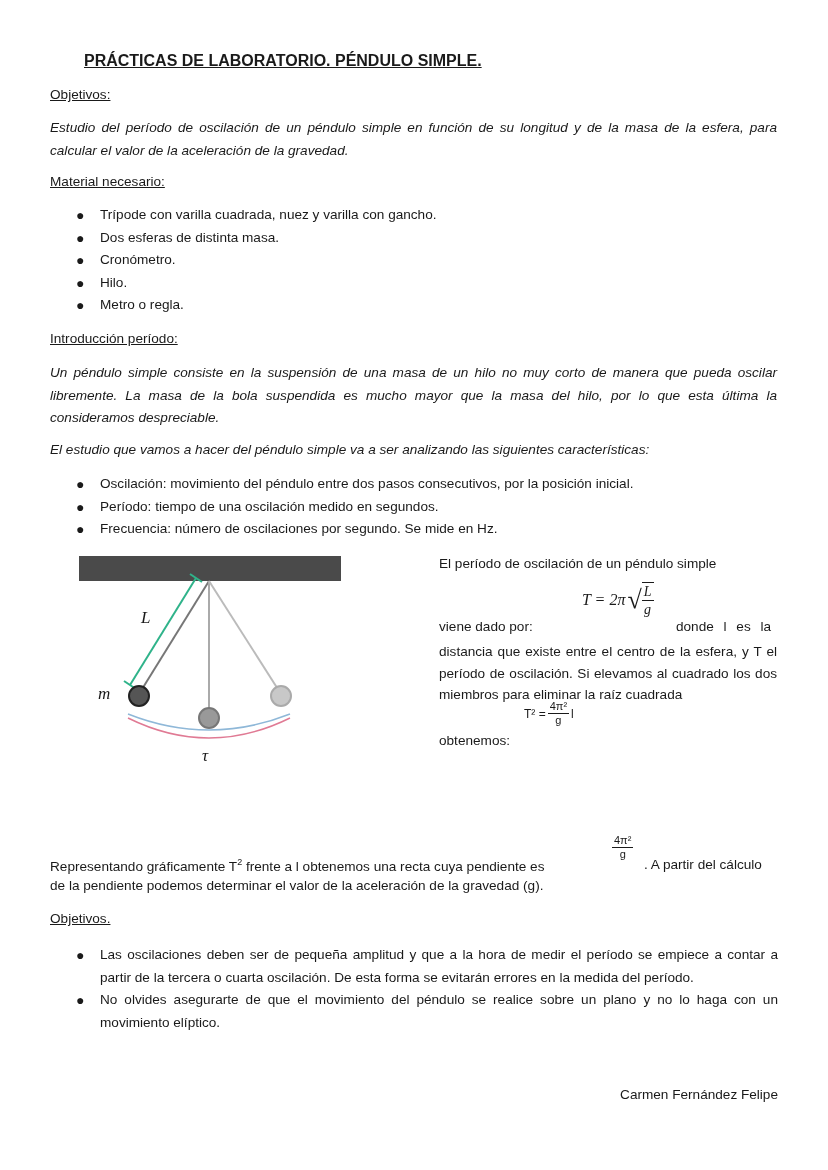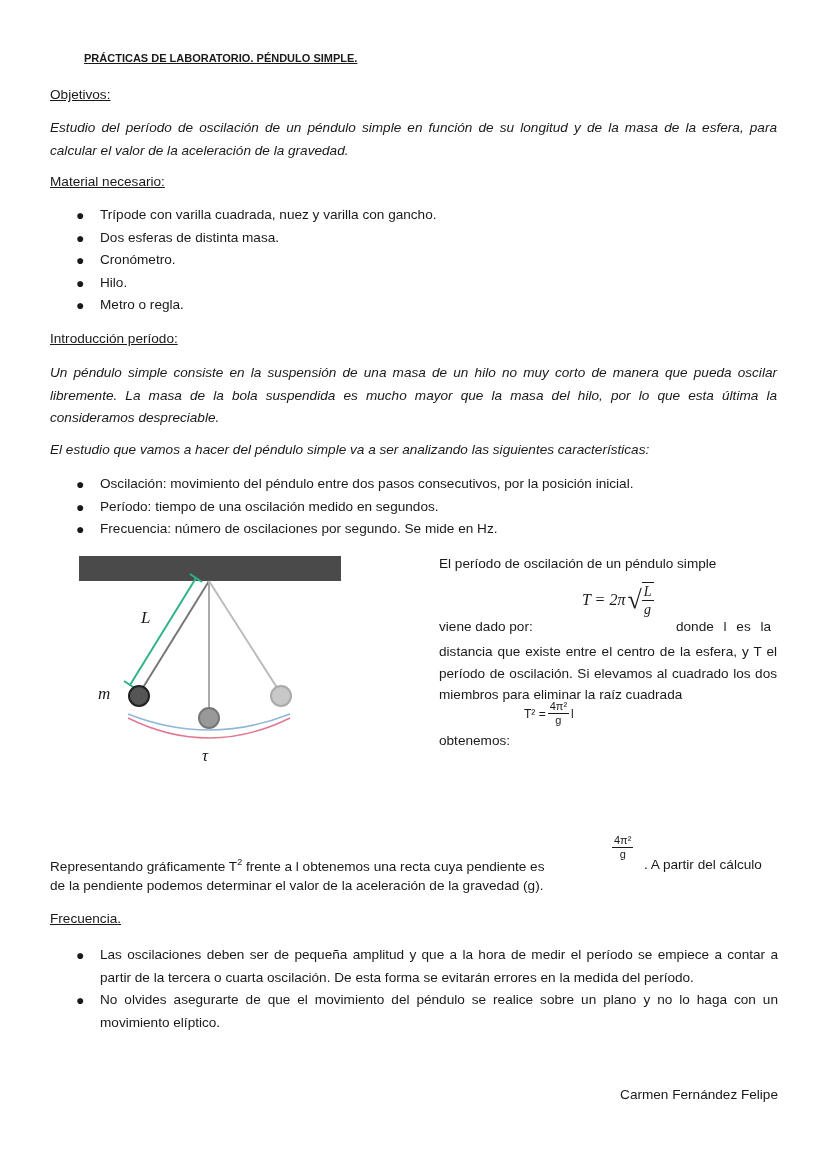--- a/index.html
+++ b/index.html
@@ -1,19 +1,19 @@
 <!DOCTYPE html>
 <html><head>
 <meta charset="utf-8">
 <style>
   html, body { margin: 0; padding: 0; background: #ffffff; }
   body { width: 828px; height: 1170px; position: relative; overflow: hidden;
          font-family: "Liberation Sans", "DejaVu Sans", sans-serif; color: #1a1a1a; font-size: 13.6px; }
   .abs { position: absolute; }
-  .title { left: 50px; top: 52px; font-weight: bold; text-decoration: underline; font-size: 11px; padding-left: 34px; }
+  .title { left: 50px; top: 52px; font-weight: bold; text-decoration: underline; font-size: 16px; padding-left: 34px; }
   .heading { left: 50px; text-decoration: underline; }
   .para { left: 50px; width: 727px; line-height: 22.5px; text-align: justify; font-style: italic; }
   ul.list { margin: 0; padding: 0; list-style: none; position: absolute; left: 76px; width: 702px; }
   ul.list li { position: relative; padding-left: 24px; line-height: 22.5px; text-align: justify; }
   ul.list li .bullet { position: absolute; left: 0; top: 0; font-size: 14px; }
   .rightcol { left: 439px; width: 338px; line-height: 21.7px; text-align: justify; }
   .formula { font-family: "Liberation Serif", "DejaVu Serif", serif; font-style: italic; }
   .frac { display: inline-flex; flex-direction: column; align-items: center; vertical-align: middle; font-size: 11px; line-height: 13px; }
   .frac .num { border-bottom: 1px solid #1a1a1a; padding: 0 2px; }
   .author { right: 50px; top: 1087px; }
@@ -95,19 +95,19 @@
 </div>
 <div class="abs" style="left:612px; top:834px; font-size:11px">
   <span class="frac">
       <span class="num">4π²</span>
       <span>g</span>
     </span>
 </div>
 <div class="abs" style="left:644px; top:857px">. A partir del cálculo</div>
 <div class="abs" style="left:50px; top:878px">de la pendiente podemos determinar el valor de la aceleración de la gravedad (g).</div>
 
-<div class="abs heading" style="top:911px">Frecuencia.</div>
+<div class="abs heading" style="top:911px">Objetivos.</div>
 <ul class="list" style="top:944px">
   <li><span class="bullet">●</span><span>Las oscilaciones deben ser de pequeña amplitud y que a la hora de medir el período se empiece a contar a partir de la tercera o cuarta oscilación. De esta forma se evitarán errores en la medida del período.</span></li>
   <li><span class="bullet">●</span><span>No olvides asegurarte de que el movimiento del péndulo se realice sobre un plano y no lo haga con un movimiento elíptico.</span></li>
 </ul>
 
 <div class="abs author">Carmen Fernández Felipe</div>
 
 </body></html>

